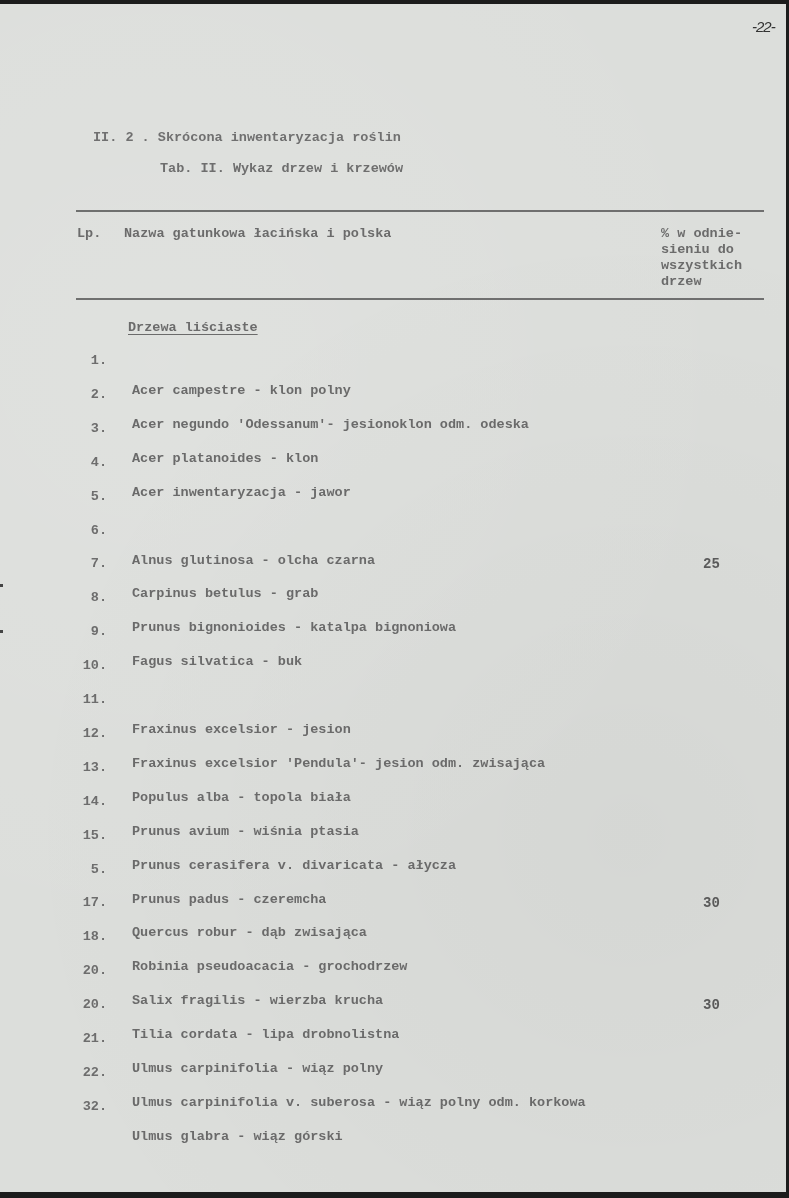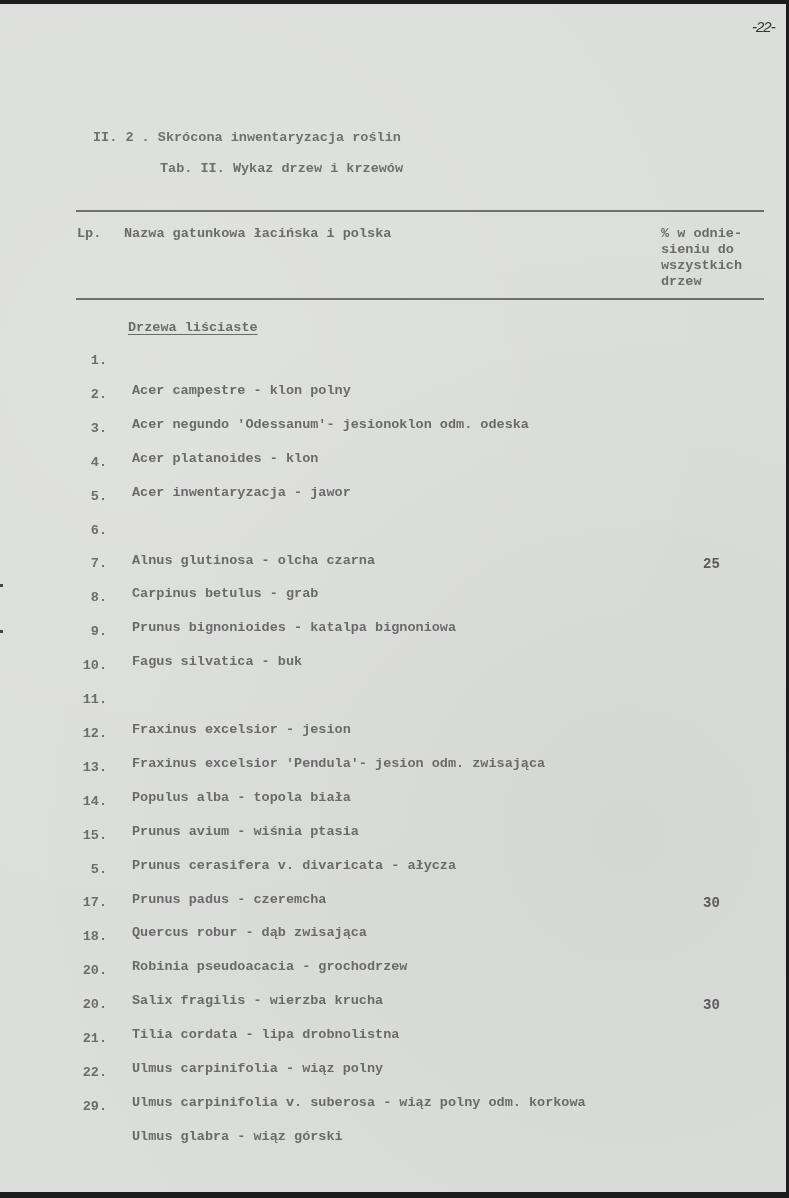--- a/index.html
+++ b/index.html
@@ -161,21 +161,21 @@
         <span class="num">21.</span>
         <span class="name">Ulmus carpinifolia - wiąz polny</span>
         <span class="pct"></span>
       </div>
       <div class="row" style="top: 1060.9px;">
         <span class="num">22.</span>
         <span class="name">Ulmus carpinifolia v. suberosa - wiąz polny odm. korkowa</span>
         <span class="pct"></span>
       </div>
       <div class="row" style="top: 1094.8px;">
-        <span class="num">29.</span>
+        <span class="num">32.</span>
         <span class="name">Ulmus glabra - wiąz górski</span>
         <span class="pct"></span>
       </div>
     </div>
 
   <div class="edge-mark" style="top:580px"></div>
   <div class="edge-mark" style="top:626px"></div>
 </div>
 
 </body></html>

